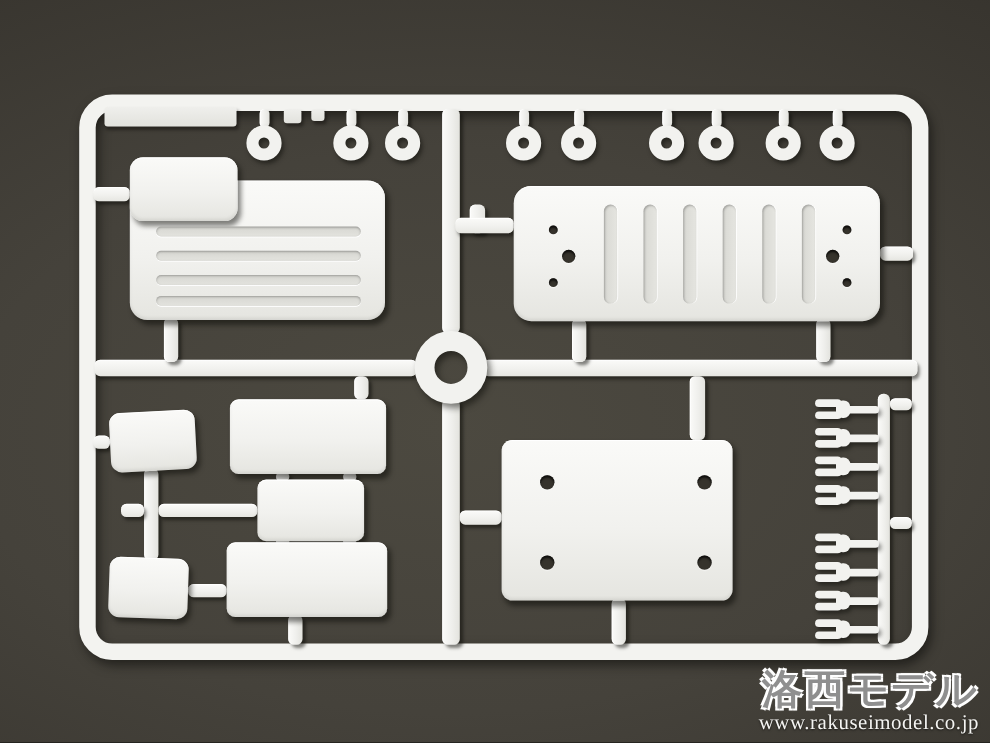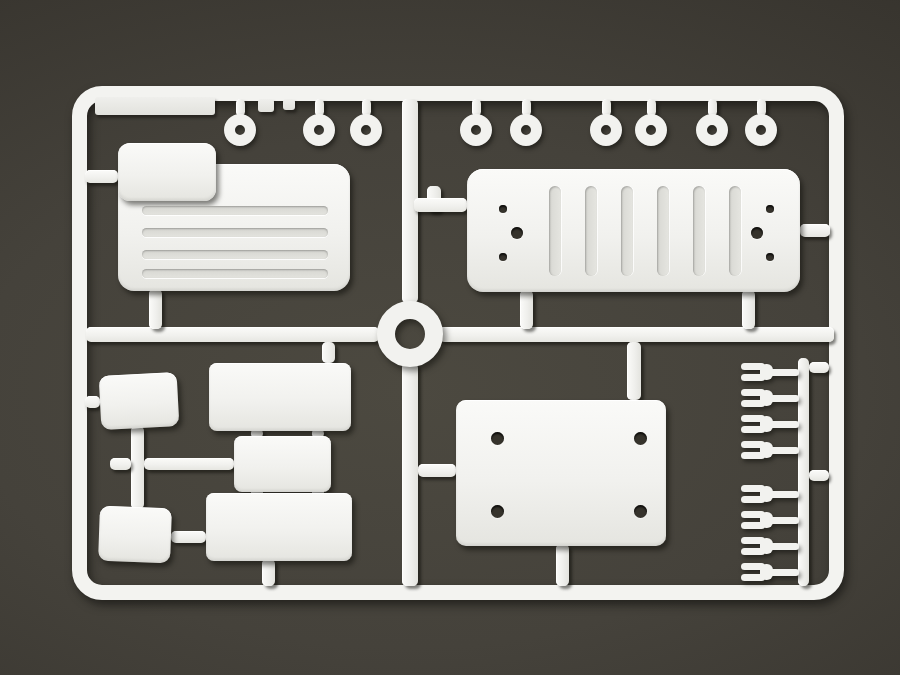--- a/index.html
+++ b/index.html
@@ -204,14 +204,18 @@
   <div class="abs vbar" style="left:312px;top:429px;width:12px;height:9px;"></div>
   <div class="abs vbar" style="left:251px;top:489px;width:12px;height:7px;"></div>
   <div class="abs vbar" style="left:312px;top:489px;width:12px;height:7px;"></div>
   <div class="abs vbar" style="left:262px;top:559px;width:13px;height:27px;"></div>
   <div class="abs part" style="left:100px;top:374px;width:78px;height:54px;border-radius:10px;transform:rotate(-3deg);"></div>
   <div class="abs part" style="left:209px;top:363px;width:142px;height:68px;border-radius:8px;"></div>
   <div class="abs part" style="left:234px;top:436px;width:97px;height:56px;border-radius:8px;"></div>
   <div class="abs part" style="left:206px;top:493px;width:146px;height:68px;border-radius:8px;"></div>
   <div class="abs part" style="left:99px;top:507px;width:72px;height:55px;border-radius:10px;transform:rotate(2deg);"></div>
 
+  <div class="abs watermark">
+    <div class="wm-logo">洛西モデル</div>
+    <div class="wm-url">www.rakuseimodel.co.jp</div>
+  </div>
 
 </div>
 
 </body></html>

